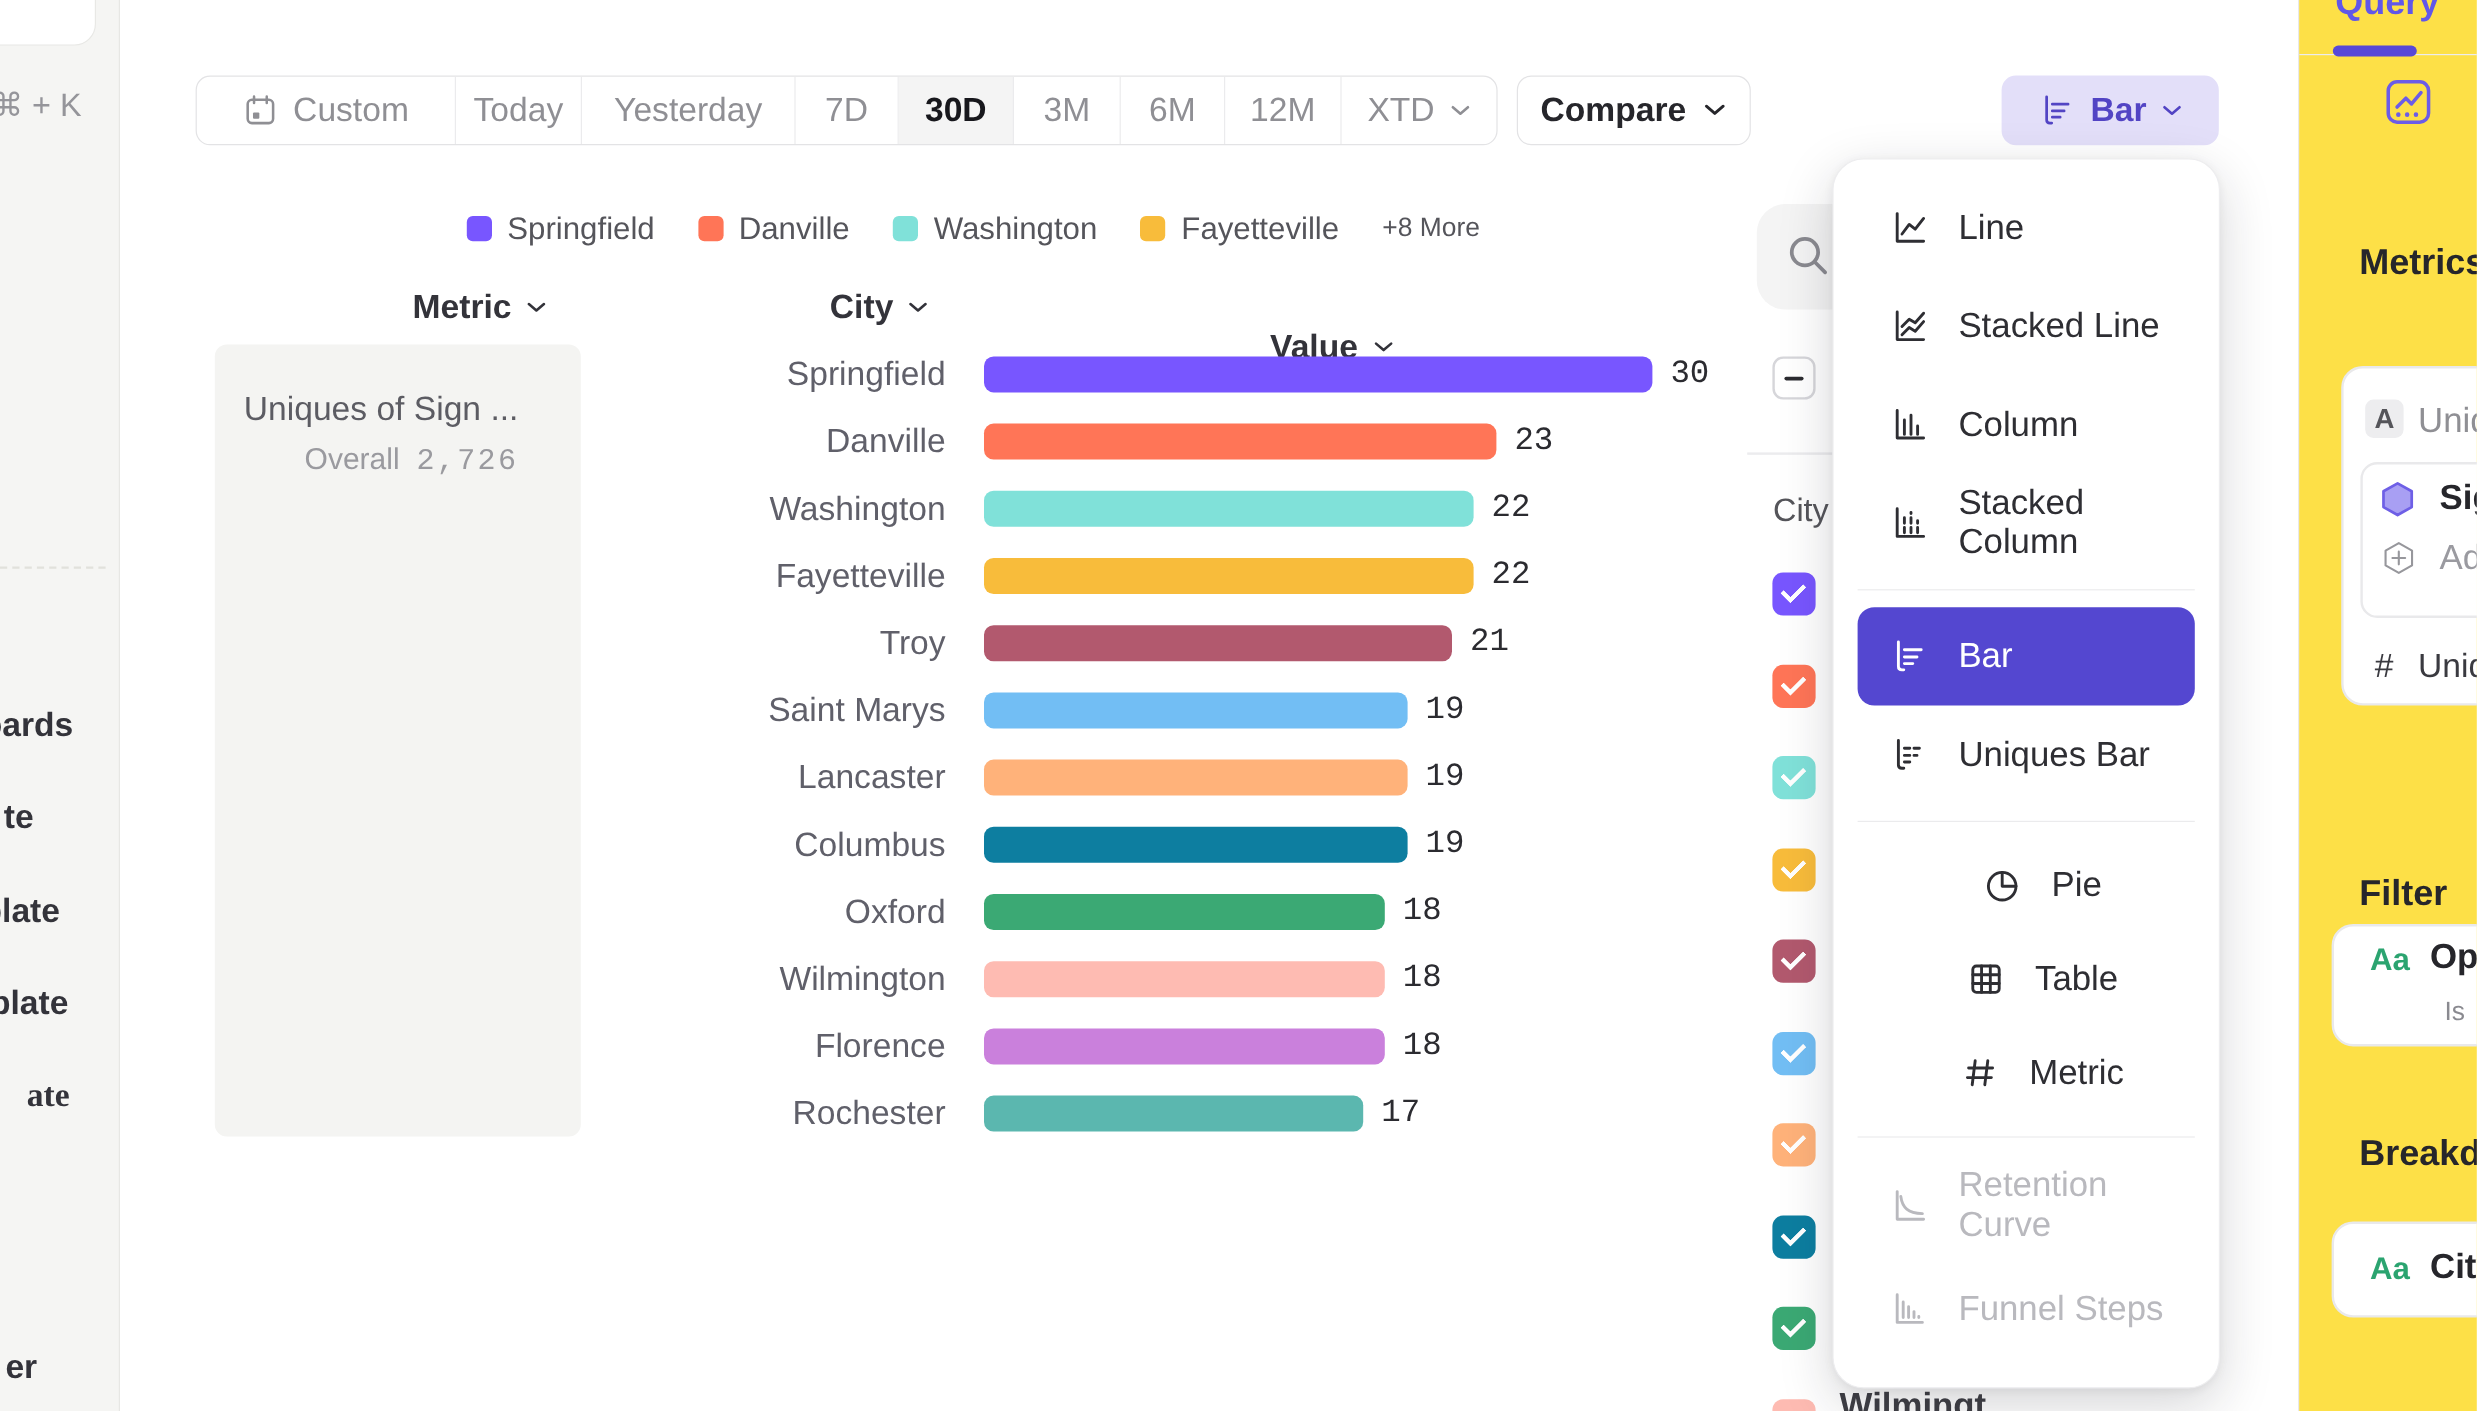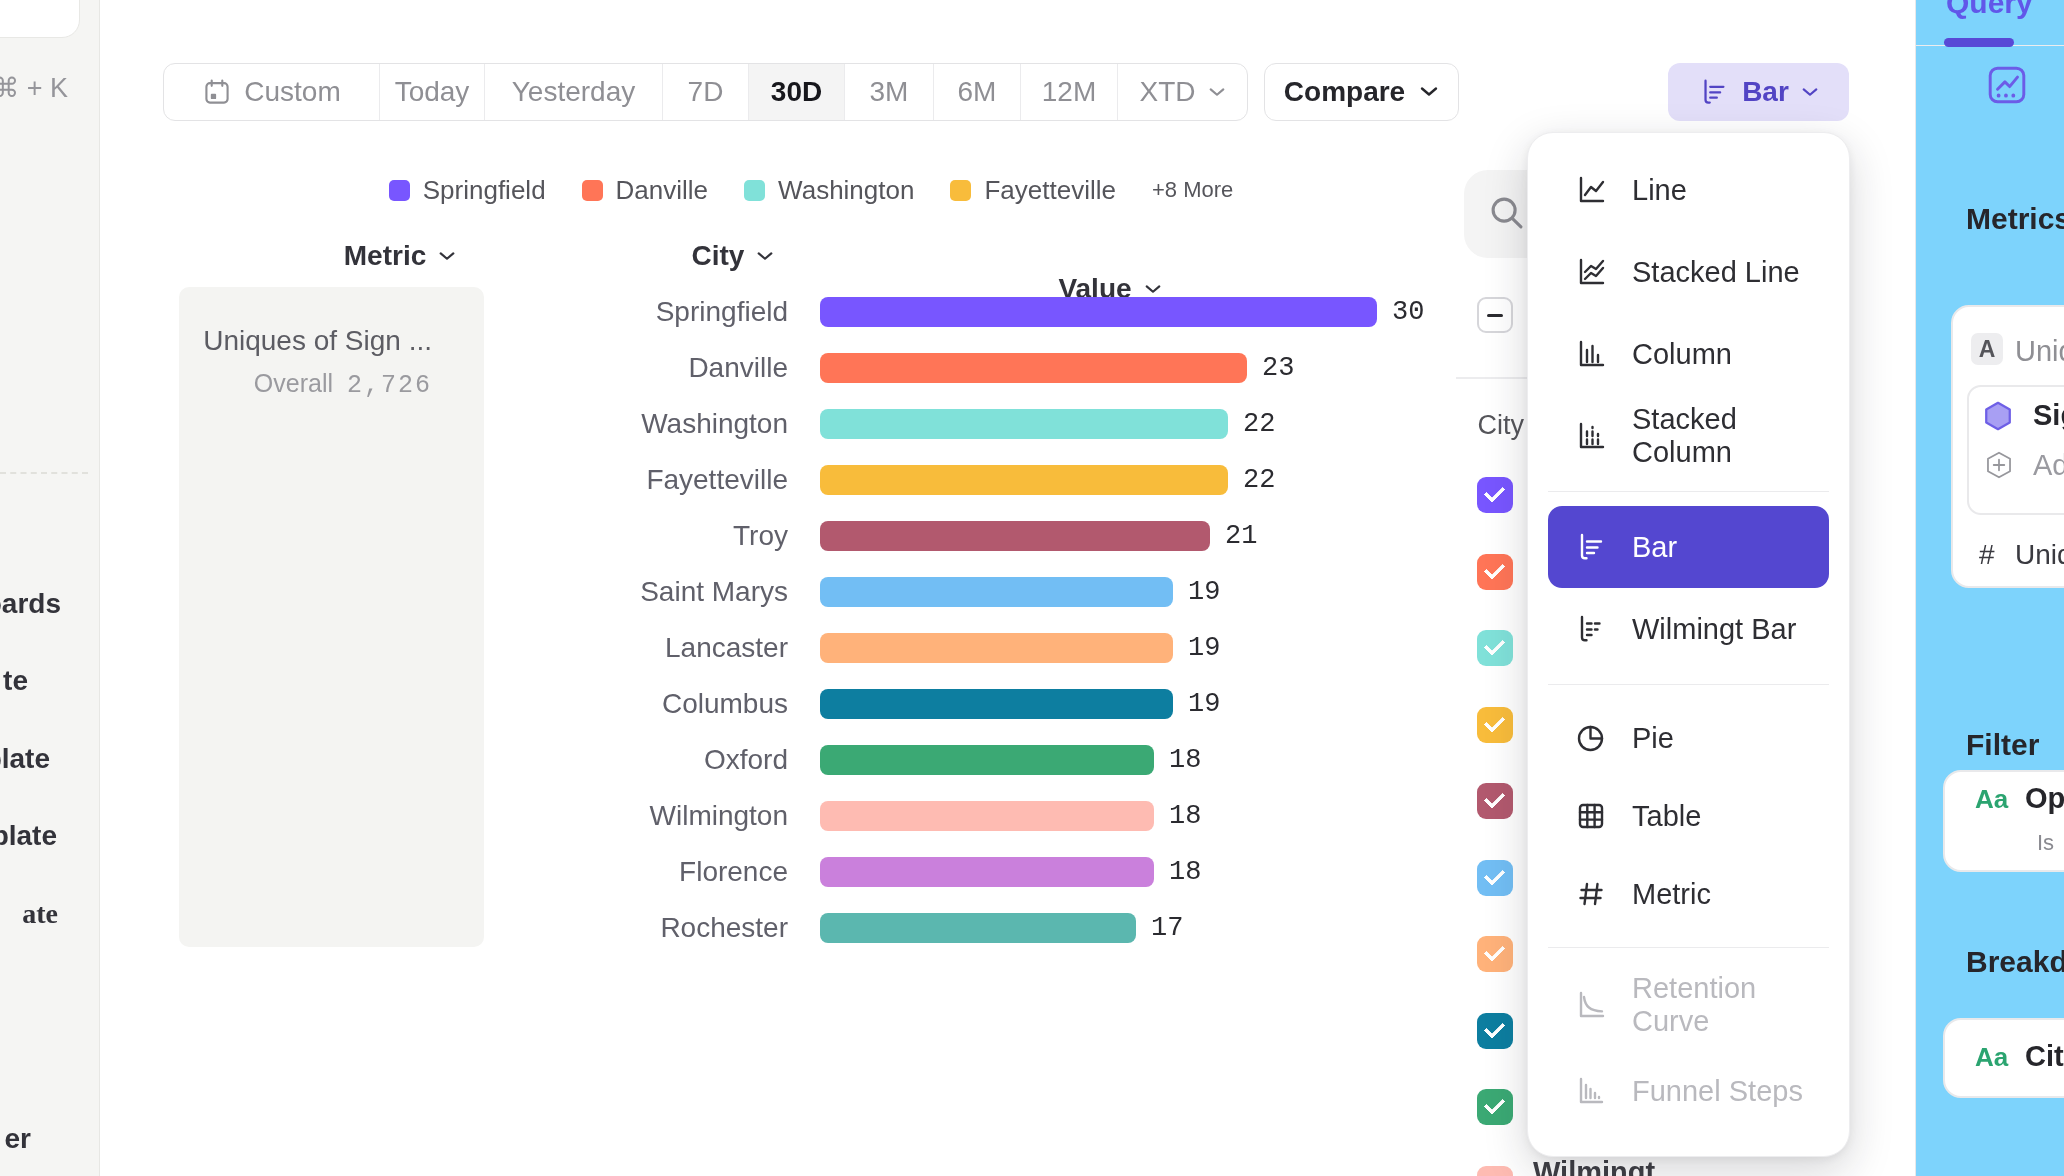--- a/index.html
+++ b/index.html
@@ -85,28 +85,28 @@
     font-weight:600; color:#3f3f45; white-space:nowrap; }
 
   
   #chart-menu { position:absolute; left:1527px; top:132px; width:323px; height:1025px;
     background:#fff; border:1px solid #ededef; border-radius:26px;
     box-shadow:0 14px 44px rgba(25,25,40,.18), 0 2px 8px rgba(0,0,0,.06);
     padding:16px 20px 24px; z-index:5; }
   .menu-item { display:flex; align-items:center; gap:24px; padding-left:26px;
     font-size:29px; color:#2e2e33; border-radius:14px; cursor:pointer; }
   .menu-item svg { flex:0 0 auto; }
-  .menu-item.h80 { height:82px; } .menu-item.h78 { height:78px; } .menu-item.h86 { height:86px; }
+  .menu-item.h80 { height:82px; } .menu-item.h78 { height:78px;justify-content:center; } .menu-item.h86 { height:86px; }
   .menu-item.selected { background:#5447d0; color:#fff; }
   .menu-item.disabled { color:#b9b9be; cursor:default; }
   .menu-hr { height:1px; background:#ebebed; margin:14px 0; }
 
   
   #right-panel { position:absolute; left:1915px; top:0; width:149px; height:1176px;
-    background:#7dd3fc; border-left:1px solid #e8e8ea; overflow:hidden; }
+    background:#fde047; border-left:1px solid #e8e8ea; overflow:hidden; }
   #tabbar-line { position:absolute; left:0; top:45px; width:149px; height:1px; background:#ececee; }
   #query-tab { position:absolute; left:30px; top:-14px; font-size:30px; font-weight:700;
     color:#6157e9; }
   #query-underline { position:absolute; left:28px; top:38px; width:70px; height:9px;
     border-radius:5px; background:#5849d6; }
   #insights-icon { position:absolute; left:70px; top:64px; color:#6c5ce7; }
   .panel-heading { position:absolute; font-size:30px; font-weight:700; color:#26262b;
     white-space:nowrap; }
   .panel-card { position:absolute; border:2px solid #e9e9eb; border-radius:18px;
     background:#fff; width:240px; }
@@ -375,21 +375,21 @@
       </span>
       <span>Bar</span>
     </div>
     <div class="menu-item h80">
       <span style="display:flex;">
         <svg class="icon" width="34" height="34" viewBox="0 0 34 34">
           <path d="M8 5v20.5c0 1.7 1.2 2.7 2.9 2.7h1.6"></path>
           <path d="M13 11.5h14M13 17.5h10.5M13 23h7" stroke-dasharray="4.5 3.5"></path>
         </svg>
       </span>
-      <span>Wilmingt Bar</span>
+      <span>Uniques Bar</span>
     </div>
     <div class="menu-hr"></div>
     <div class="menu-item h78">
       <span style="display:flex;">
         <svg class="icon" width="34" height="34" viewBox="0 0 34 34">
           <circle cx="16.5" cy="17.5" r="11.5"></circle>
           <path d="M16.5 6v11.5H28"></path>
         </svg>
       </span>
       <span>Pie</span>

